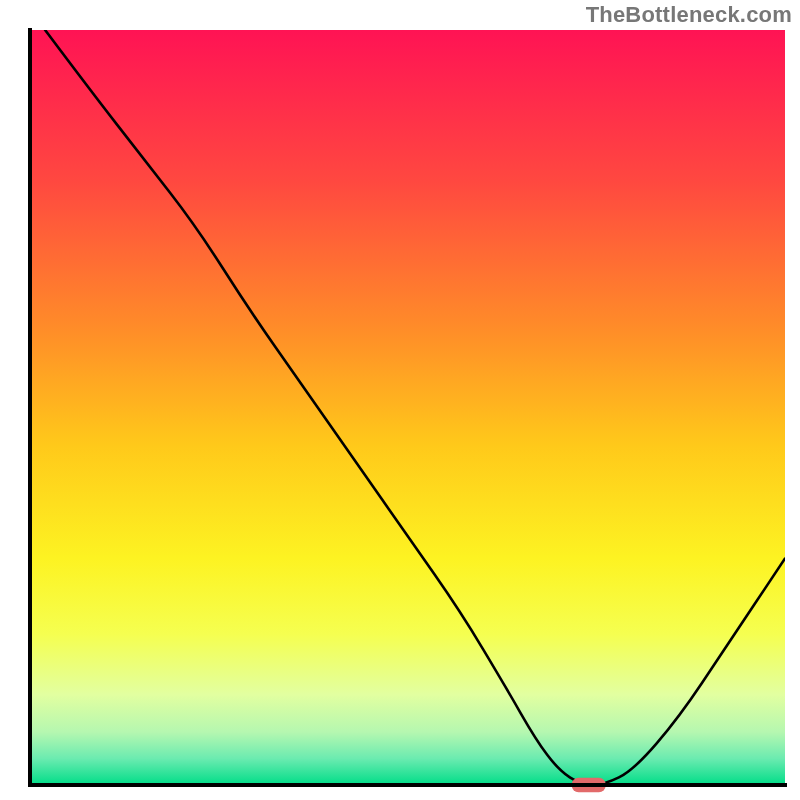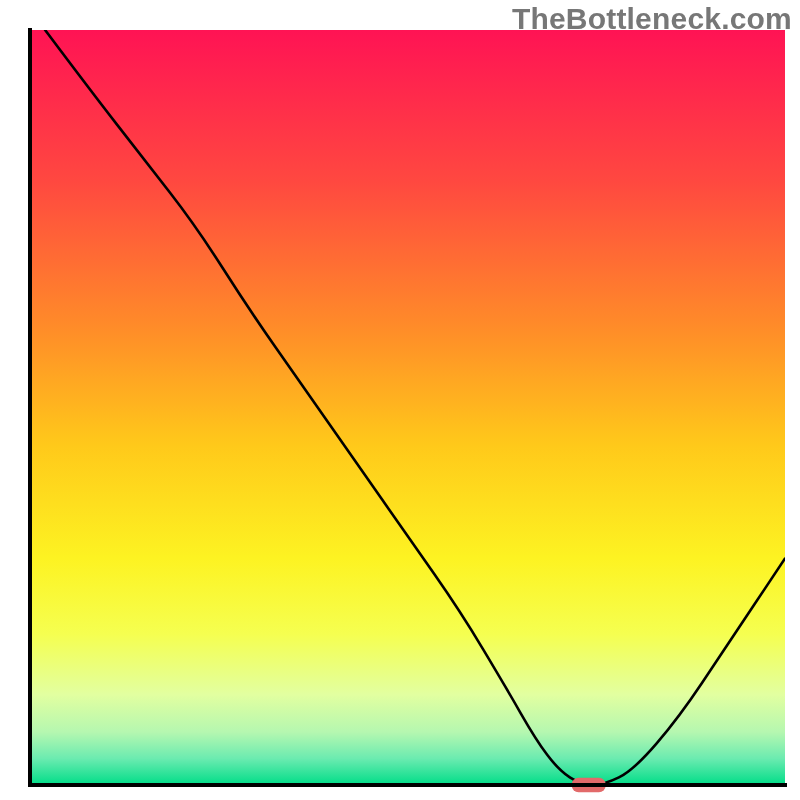--- a/index.html
+++ b/index.html
@@ -12,21 +12,21 @@
   }
   .chart-container {
     position: relative;
     width: 800px;
     height: 800px;
   }
   .watermark {
     position: absolute;
     top: 2px;
     right: 8px;
-    font-size: 30px;
+    font-size: 22px;
     font-weight: bold;
     color: #777777;
     z-index: 20;
     letter-spacing: 0.2px;
   }
   svg.plot {
     position: absolute;
     top: 0;
     left: 0;
   }

